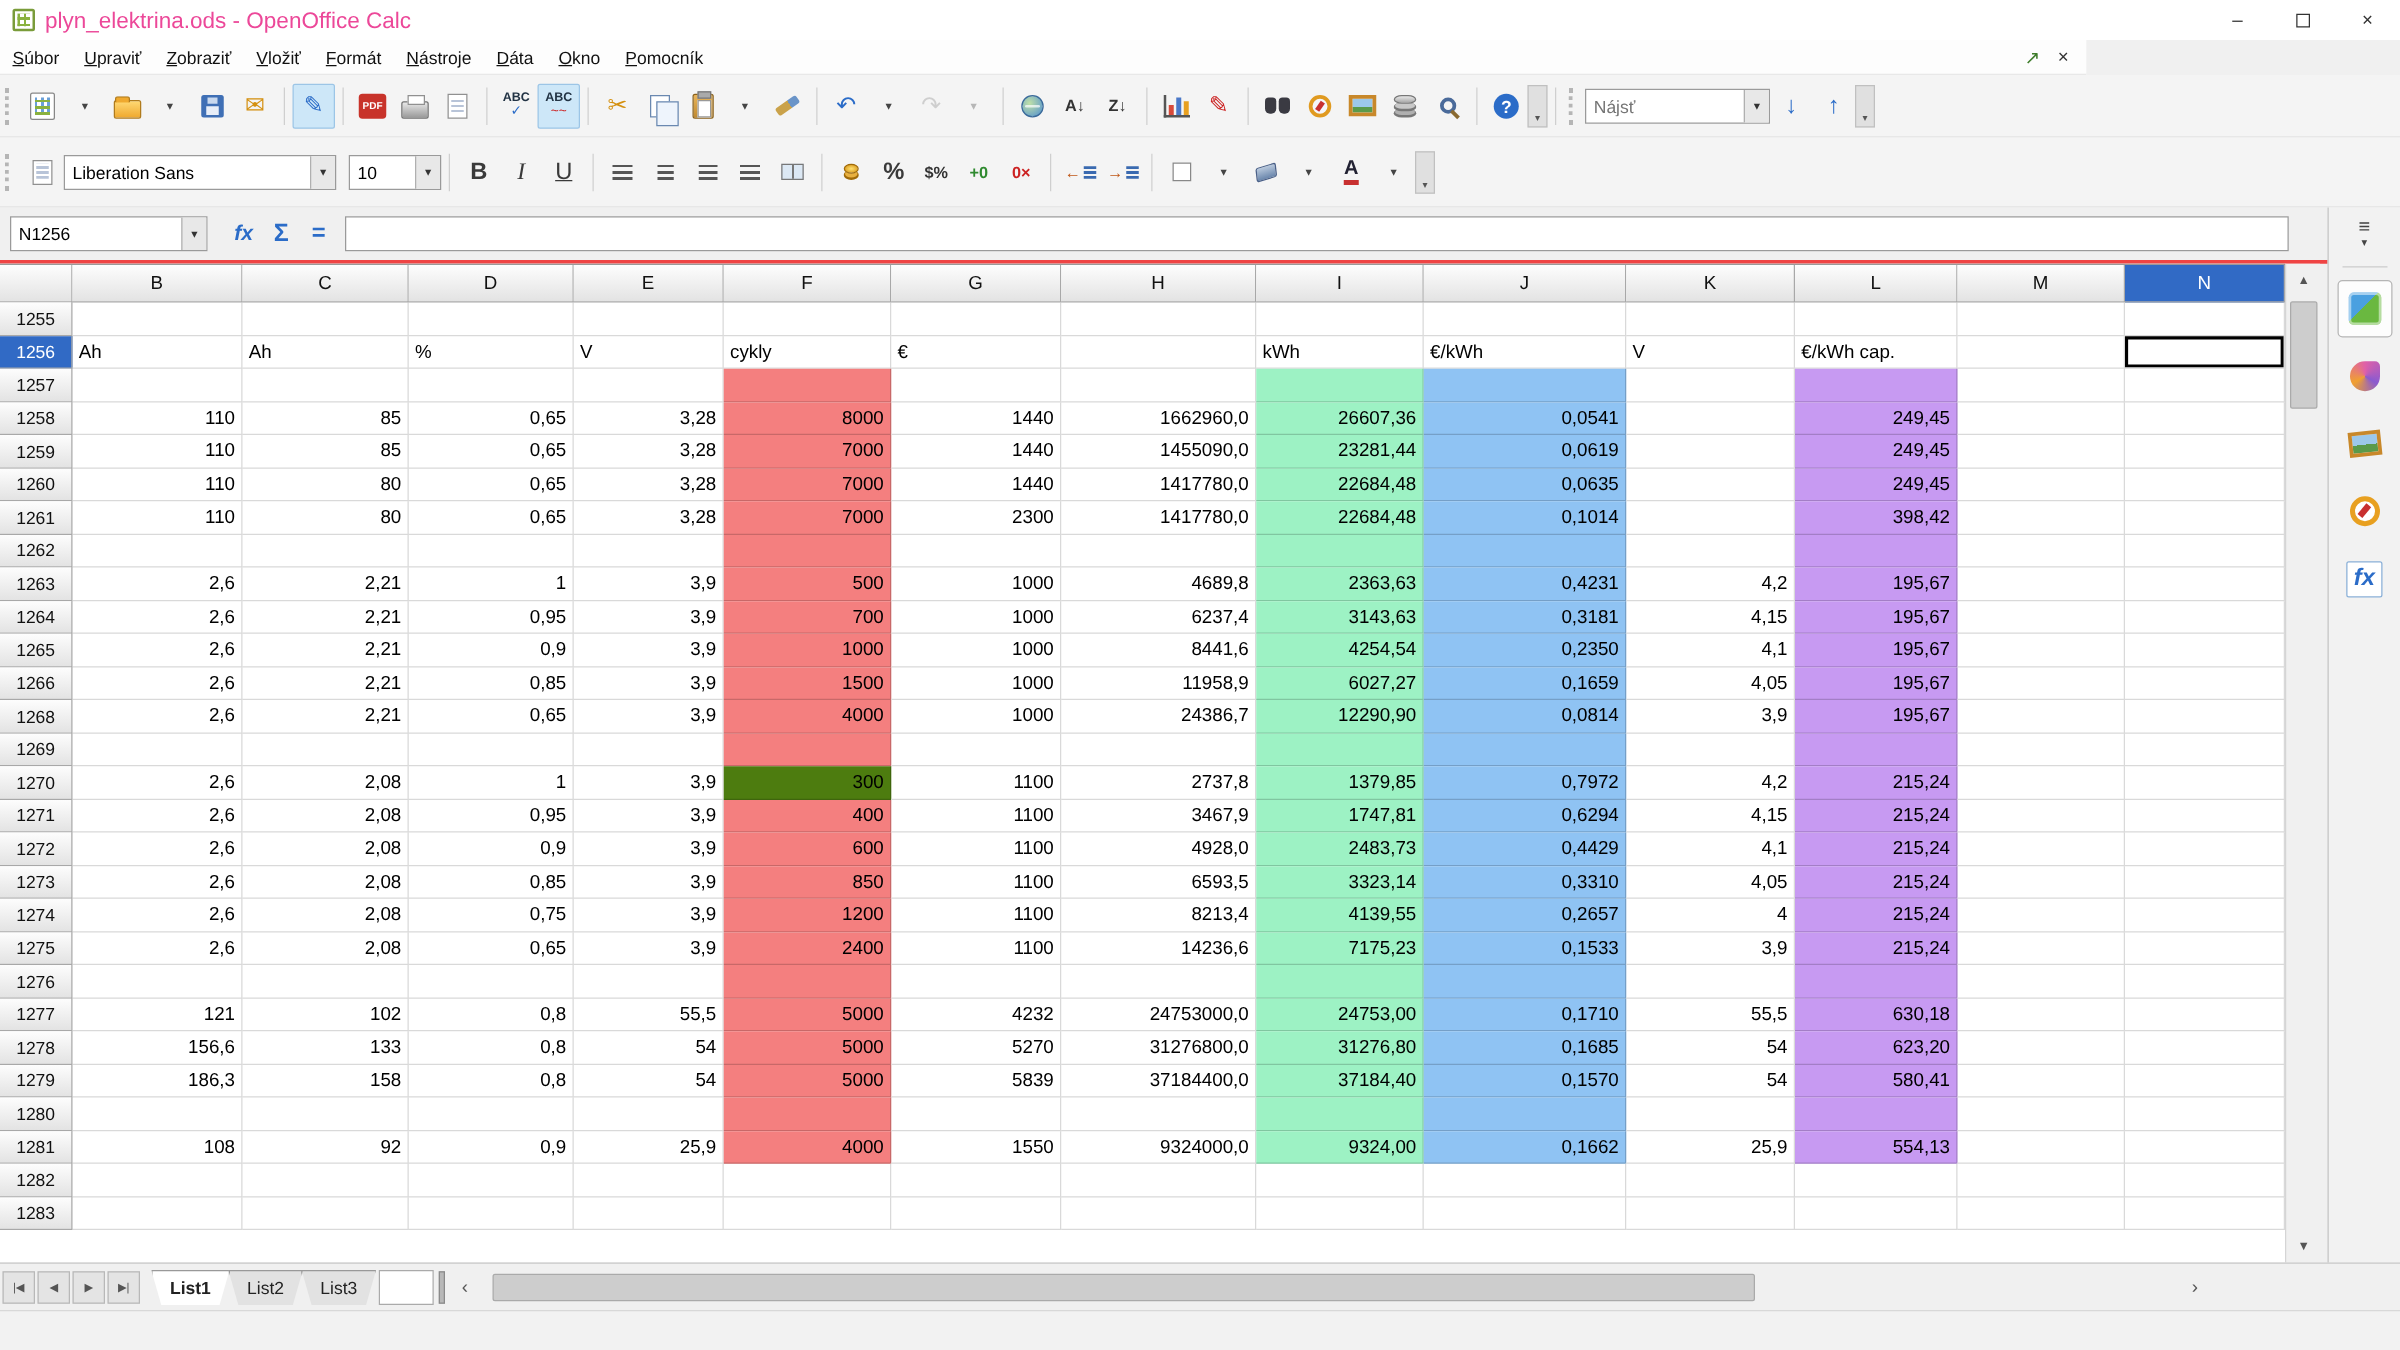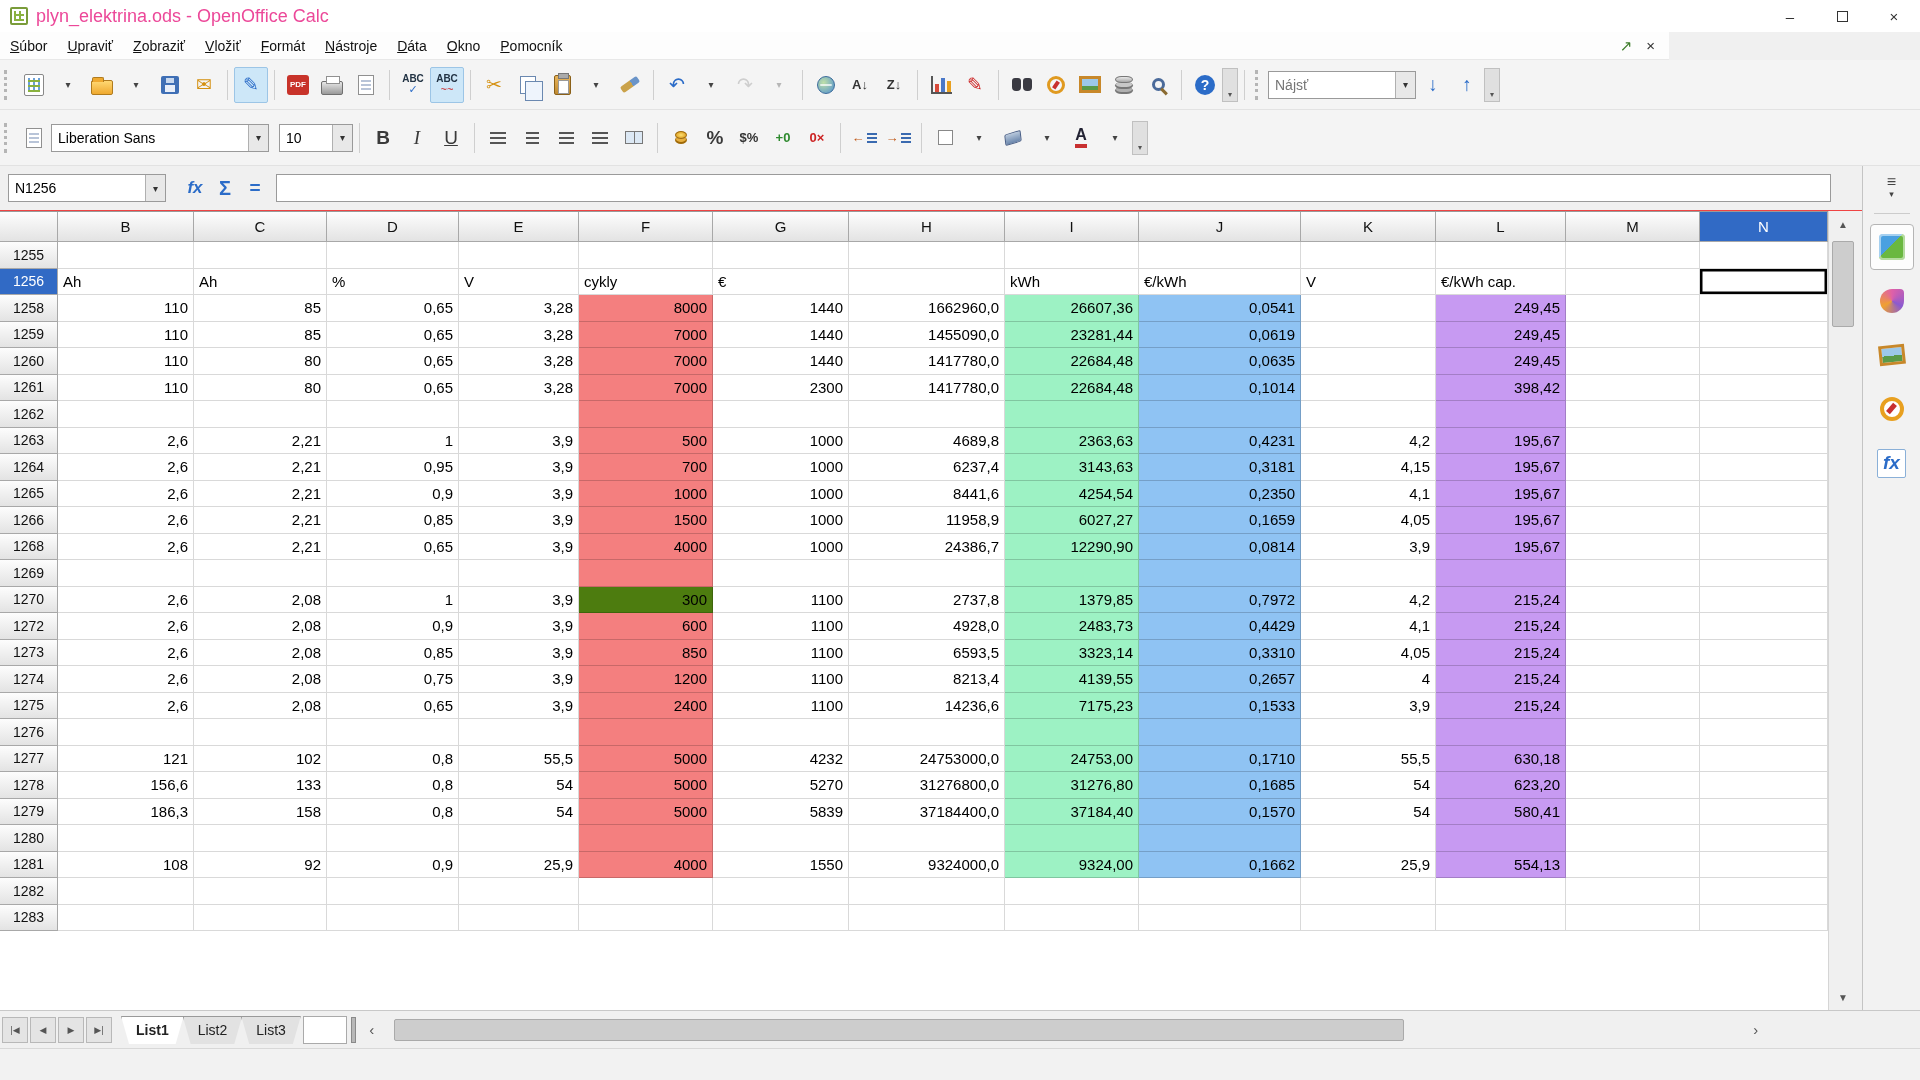--- a/index.html
+++ b/index.html
@@ -93,21 +93,21 @@
   .indent { display:flex; align-items:center; gap:2px; }
   .indent .arr { color:#c05818; font-size:13px; font-weight:bold; }
   .indent .bars { width:10px; height:10px; background:repeating-linear-gradient(0deg,#3a6ab0 0 2px,transparent 2px 4px); }
 
   .combo { display:flex; align-items:center; border:1px solid #9a9a9a; background:#fff; height:28px; }
   .combo input { border:none; outline:none; height:24px; font-size:14px; font-family:"Liberation Sans",sans-serif; padding:0 6px; background:transparent; }
   .combo .cdd { width:20px; height:26px; background:#e8e8e8; border-left:1px solid #b0b0b0; display:flex; align-items:center; justify-content:center; font-size:10px; color:#333; }
   .ovf { width:16px; height:34px; background:#e0e0e0; border:1px solid #c0c0c0; display:flex; align-items:flex-end; justify-content:center; font-size:8px; color:#555; padding-bottom:2px; }
 
   
-  .formulabar { position:absolute; left:0; top:166px; width:1920px; height:45px; background:#f0f0f0; display:flex; align-items:center; border-bottom:1px solid #ef4444; }
+  .formulabar { position:absolute; left:0; top:166px; width:1920px; height:45px; background:#f0f0f0; display:flex; align-items:center; border-bottom:3px solid #ef4444; }
   .fbtn { width:30px; height:30px; display:flex; align-items:center; justify-content:center; }
   .fx { font-style:italic; font-weight:bold; font-size:17px; color:#2b6cc8; }
   .sum { font-size:20px; font-weight:bold; color:#2b6cc8; }
   .eq { font-size:19px; font-weight:bold; color:#2b6cc8; }
   .finput { flex:0 0 auto; width:1555px; height:28px; background:#fff; border:1px solid #9a9a9a; margin-left:6px; font-size:14px; padding:0 6px; font-family:"Liberation Sans",sans-serif; }
 
   
   .grid { position:absolute; left:0; top:211px; width:1828px; height:799px; background:#fff; overflow:hidden; border-top:1px solid #9a9a9a; }
   table.sheet { border-collapse:separate; border-spacing:0; table-layout:fixed; width:1828px; }
   .sheet th { background:linear-gradient(#fdfdfd,#e3e3e3); border-right:1px solid #a8a8a8; border-bottom:1px solid #a8a8a8; font-weight:normal; font-size:15px; color:#111; overflow:hidden; white-space:nowrap; }
@@ -503,20 +503,36 @@
             <td class="tl">€</td>
             <td class=""></td>
             <td class="tl">kWh</td>
             <td class="tl">€/kWh</td>
             <td class="tl">V</td>
             <td class="tl">€/kWh cap.</td>
             <td class=""></td>
             <td class="cursor"></td>
           </tr>
           <tr>
+            <th>1257</th>
+            <td class=""></td>
+            <td class=""></td>
+            <td class=""></td>
+            <td class=""></td>
+            <td class="" style="background: rgb(244, 127, 127); border-color: rgba(0, 0, 0, 0.18);"></td>
+            <td class=""></td>
+            <td class=""></td>
+            <td class="" style="background: rgb(157, 242, 196); border-color: rgba(0, 0, 0, 0.18);"></td>
+            <td class="" style="background: rgb(143, 195, 243); border-color: rgba(0, 0, 0, 0.18);"></td>
+            <td class=""></td>
+            <td class="" style="background: rgb(199, 154, 242); border-color: rgba(0, 0, 0, 0.18);"></td>
+            <td class=""></td>
+            <td class=""></td>
+          </tr>
+          <tr>
             <th>1258</th>
             <td class="">110</td>
             <td class="">85</td>
             <td class="">0,65</td>
             <td class="">3,28</td>
             <td class="" style="background: rgb(244, 127, 127); border-color: rgba(0, 0, 0, 0.18);">8000</td>
             <td class="">1440</td>
             <td class="">1662960,0</td>
             <td class="" style="background: rgb(157, 242, 196); border-color: rgba(0, 0, 0, 0.18);">26607,36</td>
             <td class="" style="background: rgb(143, 195, 243); border-color: rgba(0, 0, 0, 0.18);">0,0541</td>
@@ -690,20 +706,36 @@
             <td class="">2,6</td>
             <td class="">2,08</td>
             <td class="">1</td>
             <td class="">3,9</td>
             <td class="" style="background: #4d7c0f; border-color: rgba(0, 0, 0, 0.18);">300</td>
             <td class="">1100</td>
             <td class="">2737,8</td>
             <td class="" style="background: rgb(157, 242, 196); border-color: rgba(0, 0, 0, 0.18);">1379,85</td>
             <td class="" style="background: rgb(143, 195, 243); border-color: rgba(0, 0, 0, 0.18);">0,7972</td>
             <td class="">4,2</td>
+            <td class="" style="background: rgb(199, 154, 242); border-color: rgba(0, 0, 0, 0.18);">215,24</td>
+            <td class=""></td>
+            <td class=""></td>
+          </tr>
+          <tr>
+            <th>1271</th>
+            <td class="">2,6</td>
+            <td class="">2,08</td>
+            <td class="">0,95</td>
+            <td class="">3,9</td>
+            <td class="" style="background: rgb(244, 127, 127); border-color: rgba(0, 0, 0, 0.18);">400</td>
+            <td class="">1100</td>
+            <td class="">3467,9</td>
+            <td class="" style="background: rgb(157, 242, 196); border-color: rgba(0, 0, 0, 0.18);">1747,81</td>
+            <td class="" style="background: rgb(143, 195, 243); border-color: rgba(0, 0, 0, 0.18);">0,6294</td>
+            <td class="">4,15</td>
             <td class="" style="background: rgb(199, 154, 242); border-color: rgba(0, 0, 0, 0.18);">215,24</td>
             <td class=""></td>
             <td class=""></td>
           </tr>
           <tr>
             <th>1272</th>
             <td class="">2,6</td>
             <td class="">2,08</td>
             <td class="">0,9</td>
             <td class="">3,9</td>

